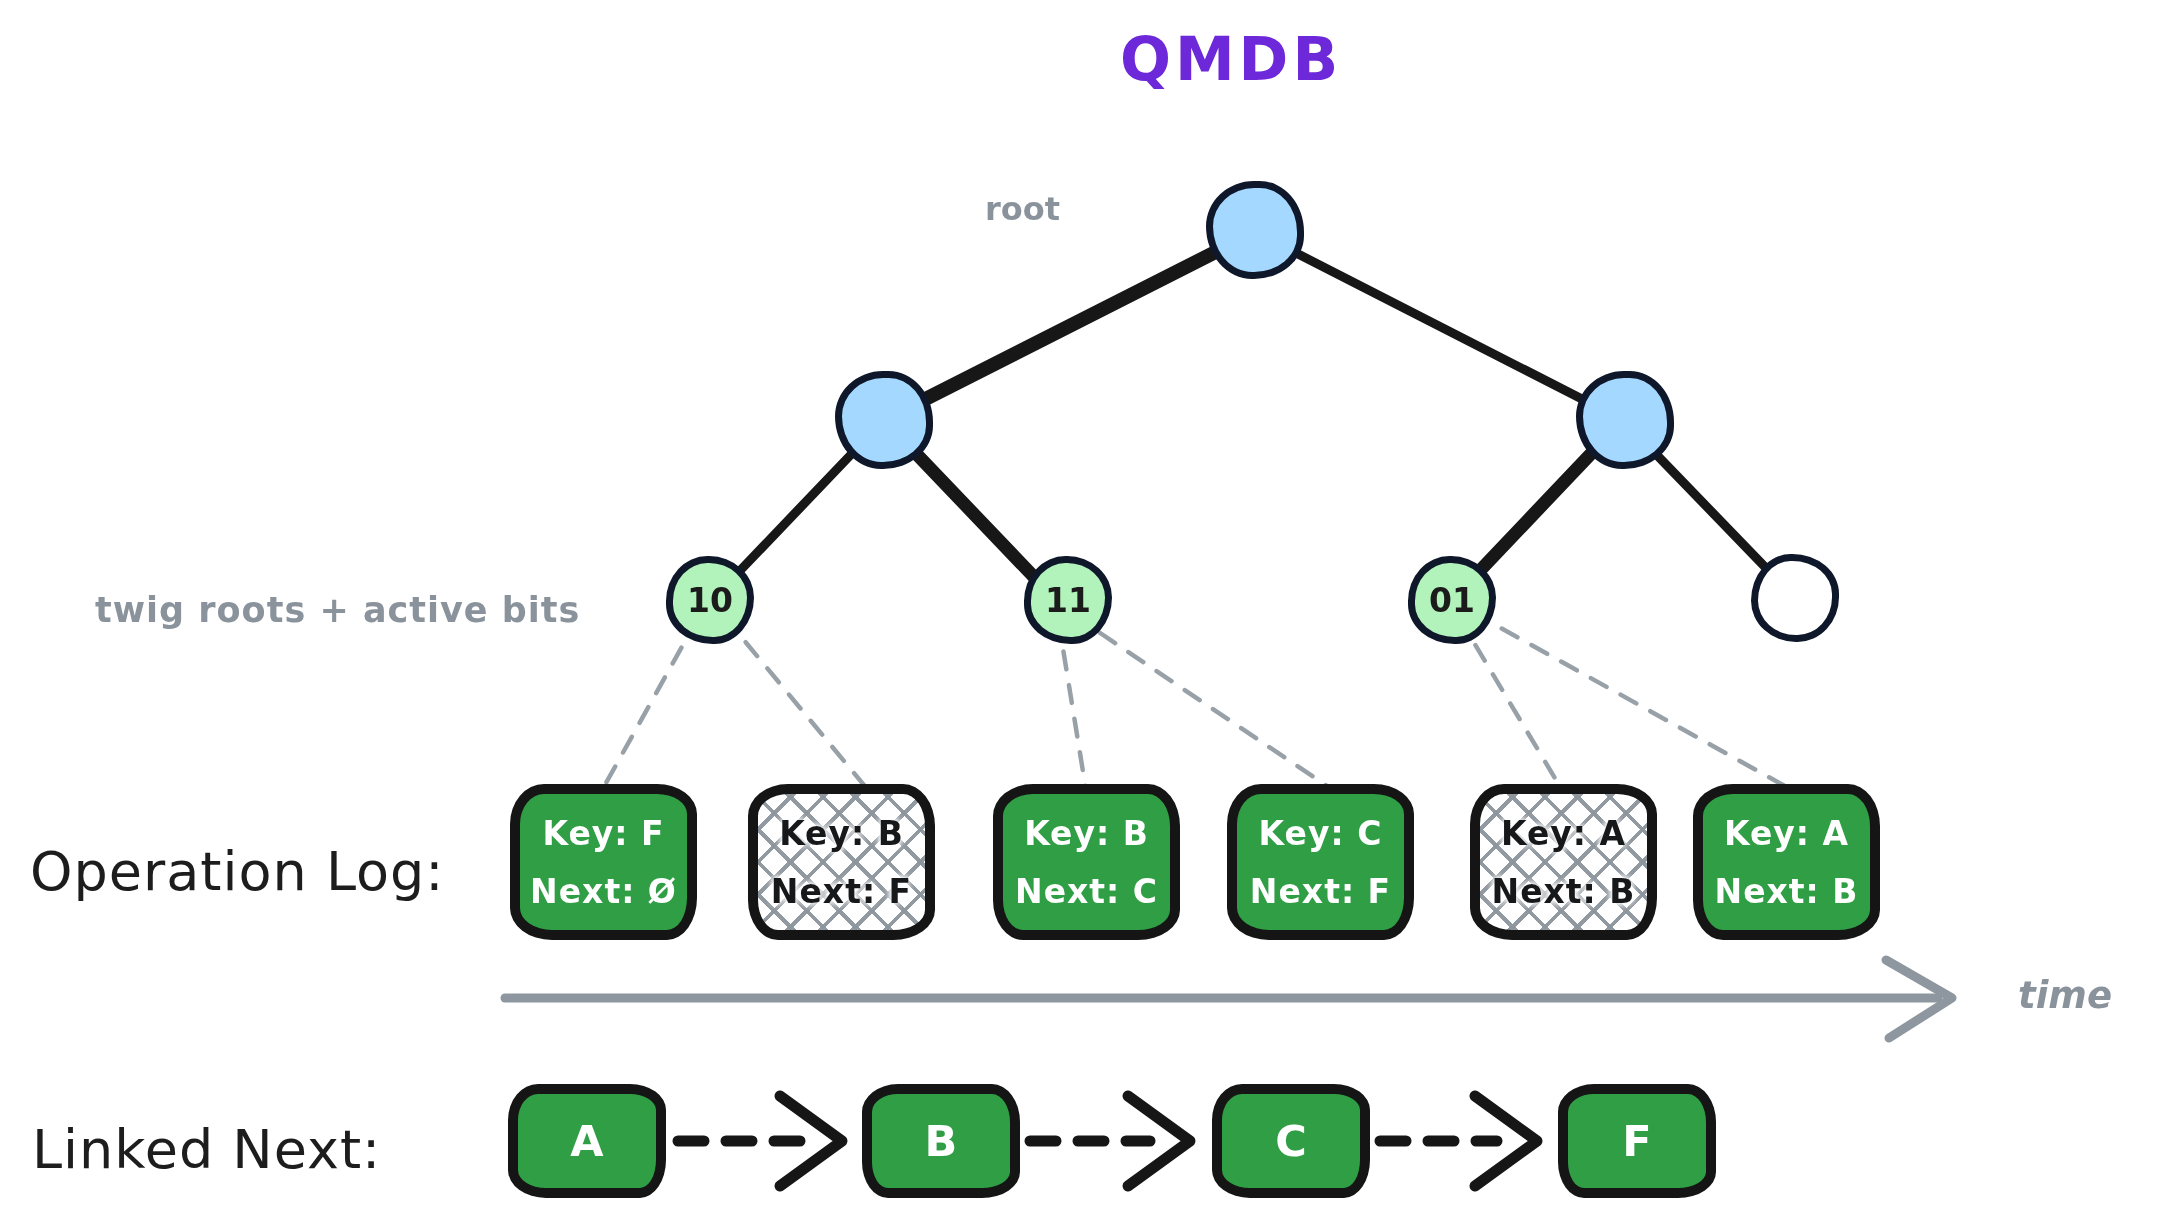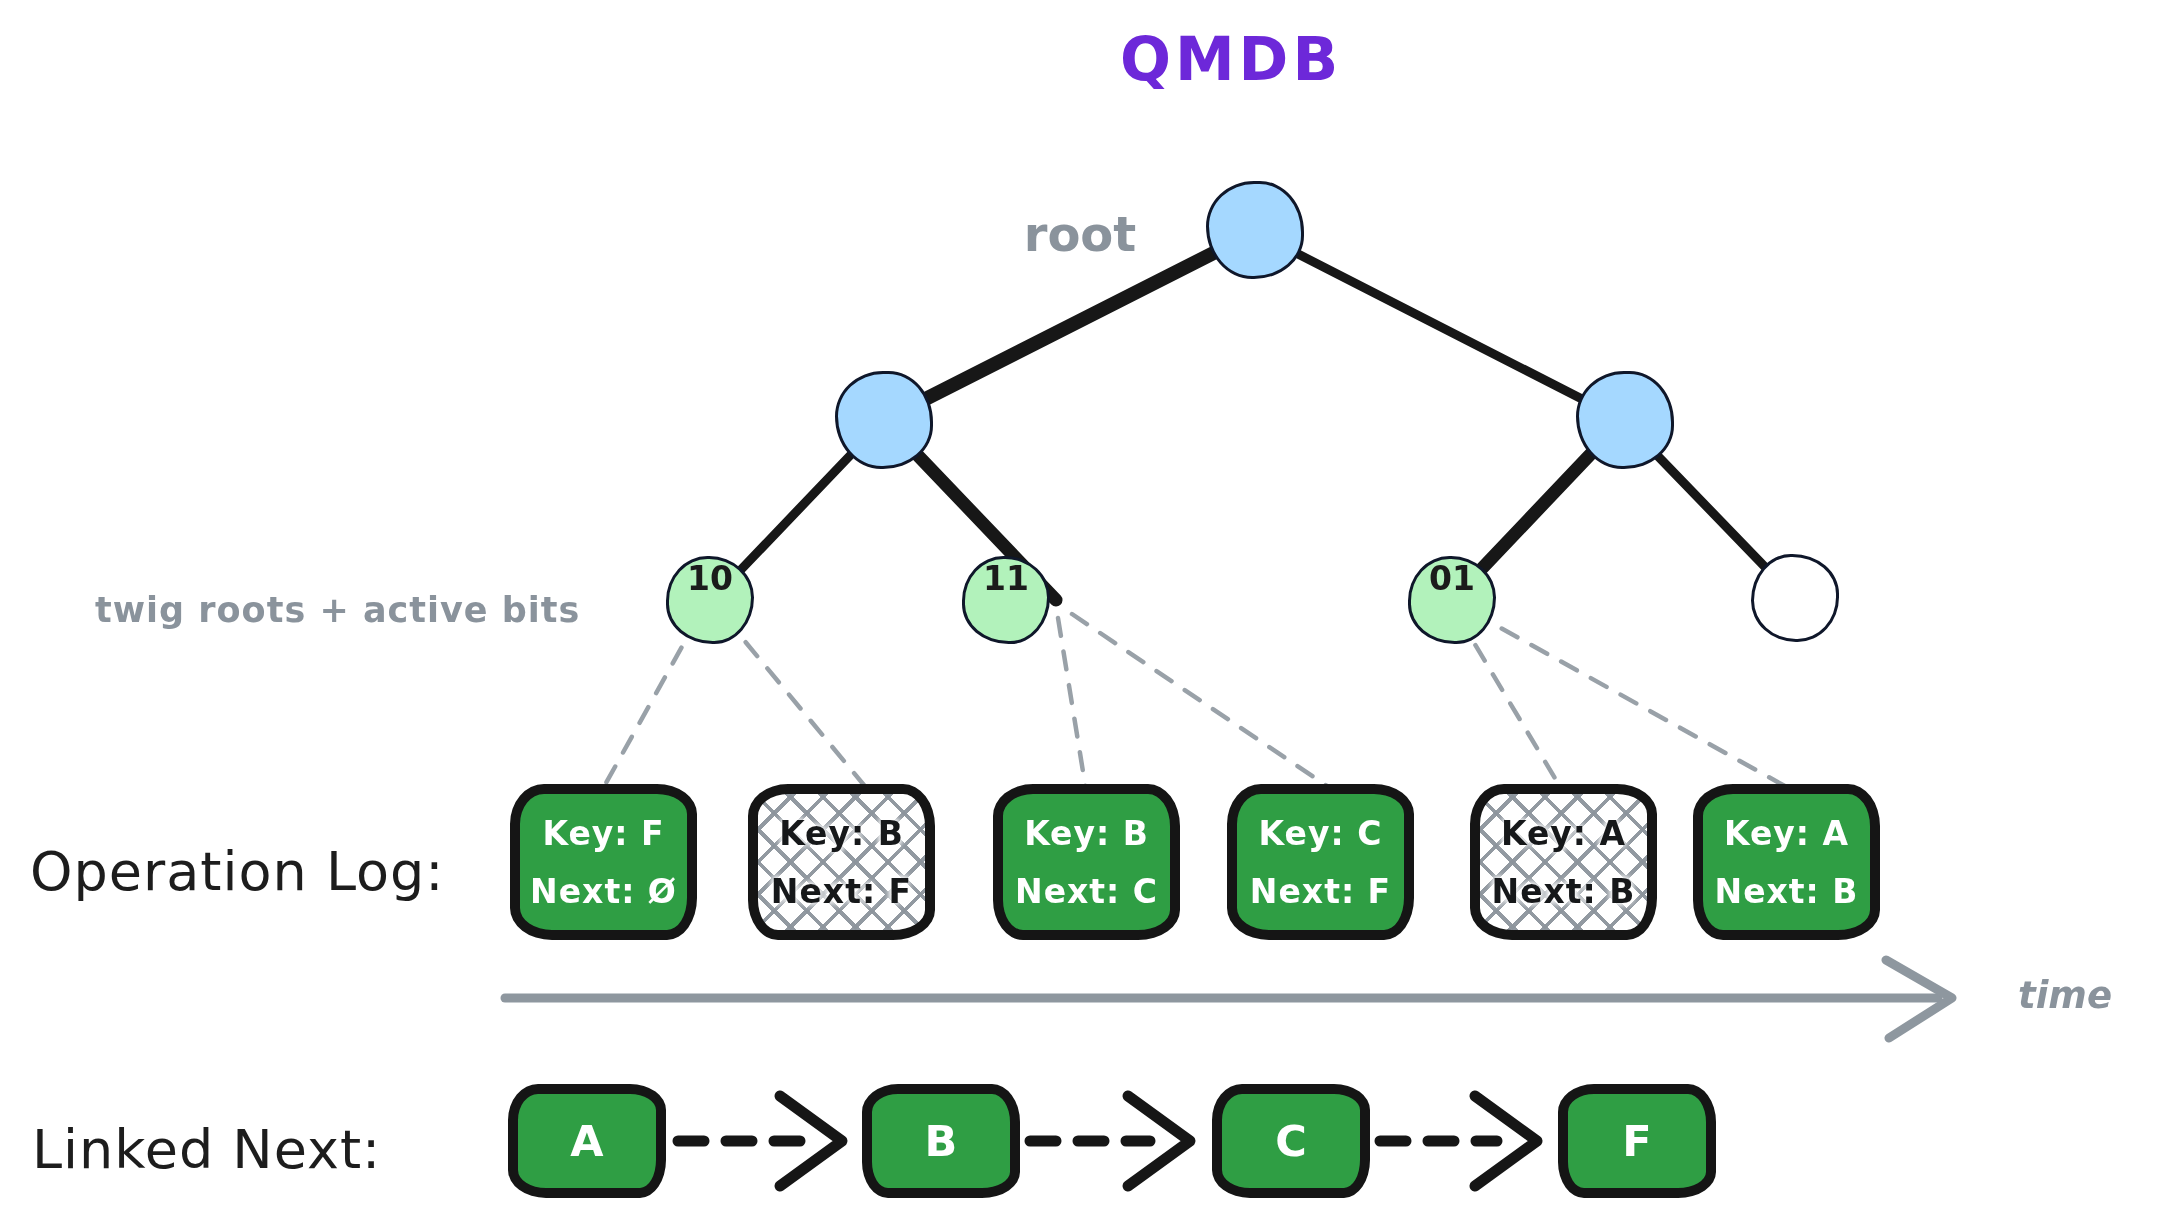--- a/index.html
+++ b/index.html
@@ -7,30 +7,30 @@
     position:relative;width:2159px;height:1222px;background:#ffffff;overflow:hidden;
     font-family:"DejaVu Sans", sans-serif;color:#1b1b1b;
   }
   .lines-svg{position:absolute;left:0;top:0;width:2159px;height:1222px;}
 
   .title{
     position:absolute;left:1031px;top:24px;width:400px;text-align:center;
     font-size:60px;font-weight:700;letter-spacing:4px;color:#6d28d9;
   }
   .gray-label{color:#8a939c;font-weight:600;}
-  .root-label{position:absolute;left:985px;top:206px;width:190px;text-align:center;font-size:48px;}
+  .root-label{position:absolute;left:985px;top:190px;width:190px;text-align:left;font-size:32px;}
   .twig-label{position:absolute;left:95px;top:590px;font-size:35px;letter-spacing:1px;}
   .section-label{position:absolute;font-size:54px;font-weight:400;color:#1d1d1d;letter-spacing:1px;}
   .oplog-label{left:30px;top:840px;}
   .linked-label{left:32px;top:1118px;}
   .time-label{position:absolute;left:2018px;top:974px;font-size:37px;font-style:italic;}
 
   .node{
-    position:absolute;box-sizing:border-box;border:3px solid #0f172a;
-    display:flex;justify-content:center;
+    position:absolute;box-sizing:border-box;border:7px solid #0f172a;
+    display:flex;align-items:center;justify-content:center;
     font-size:33px;font-weight:600;color:#1b1b1b;
   }
   .node.blue{width:98px;height:98px;background:#a5d8ff;border-radius:50% 46% 52% 48% / 47% 53% 45% 55%;}
   .node.leaf{width:88px;height:88px;background:#b2f2bb;border-radius:48% 52% 46% 54% / 52% 48% 54% 46%;}
   .node.white{background:#ffffff;border-radius:46% 54% 48% 52% / 54% 46% 52% 48%;}
 
   .opbox{
     position:absolute;top:784px;width:187px;height:156px;box-sizing:border-box;
     border:10px solid #151515;
     display:flex;flex-direction:column;align-items:center;justify-content:center;gap:19px;
@@ -97,21 +97,21 @@
   <div class="root-label gray-label">root</div>
   <div class="twig-label gray-label">twig roots + active bits</div>
 
   <div class="node blue" style="left:1206px;top:181px;"></div>
   <div class="node blue" style="left:835px;top:371px;"></div>
   <div class="node blue" style="left:1576px;top:371px;"></div>
 
   <div class="node leaf" style="left:666px;top:556px;">
     <span>10</span>
   </div>
-  <div class="node leaf" style="left:962px;top:556px;">
+  <div class="node leaf" style="left:1024px;top:556px;">
     <span>11</span>
   </div>
   <div class="node leaf" style="left:1408px;top:556px;">
     <span>01</span>
   </div>
   <div class="node leaf white" style="left:1751px;top:554px;">
     <span></span>
   </div>
 
   <div class="section-label oplog-label">Operation Log:</div>

